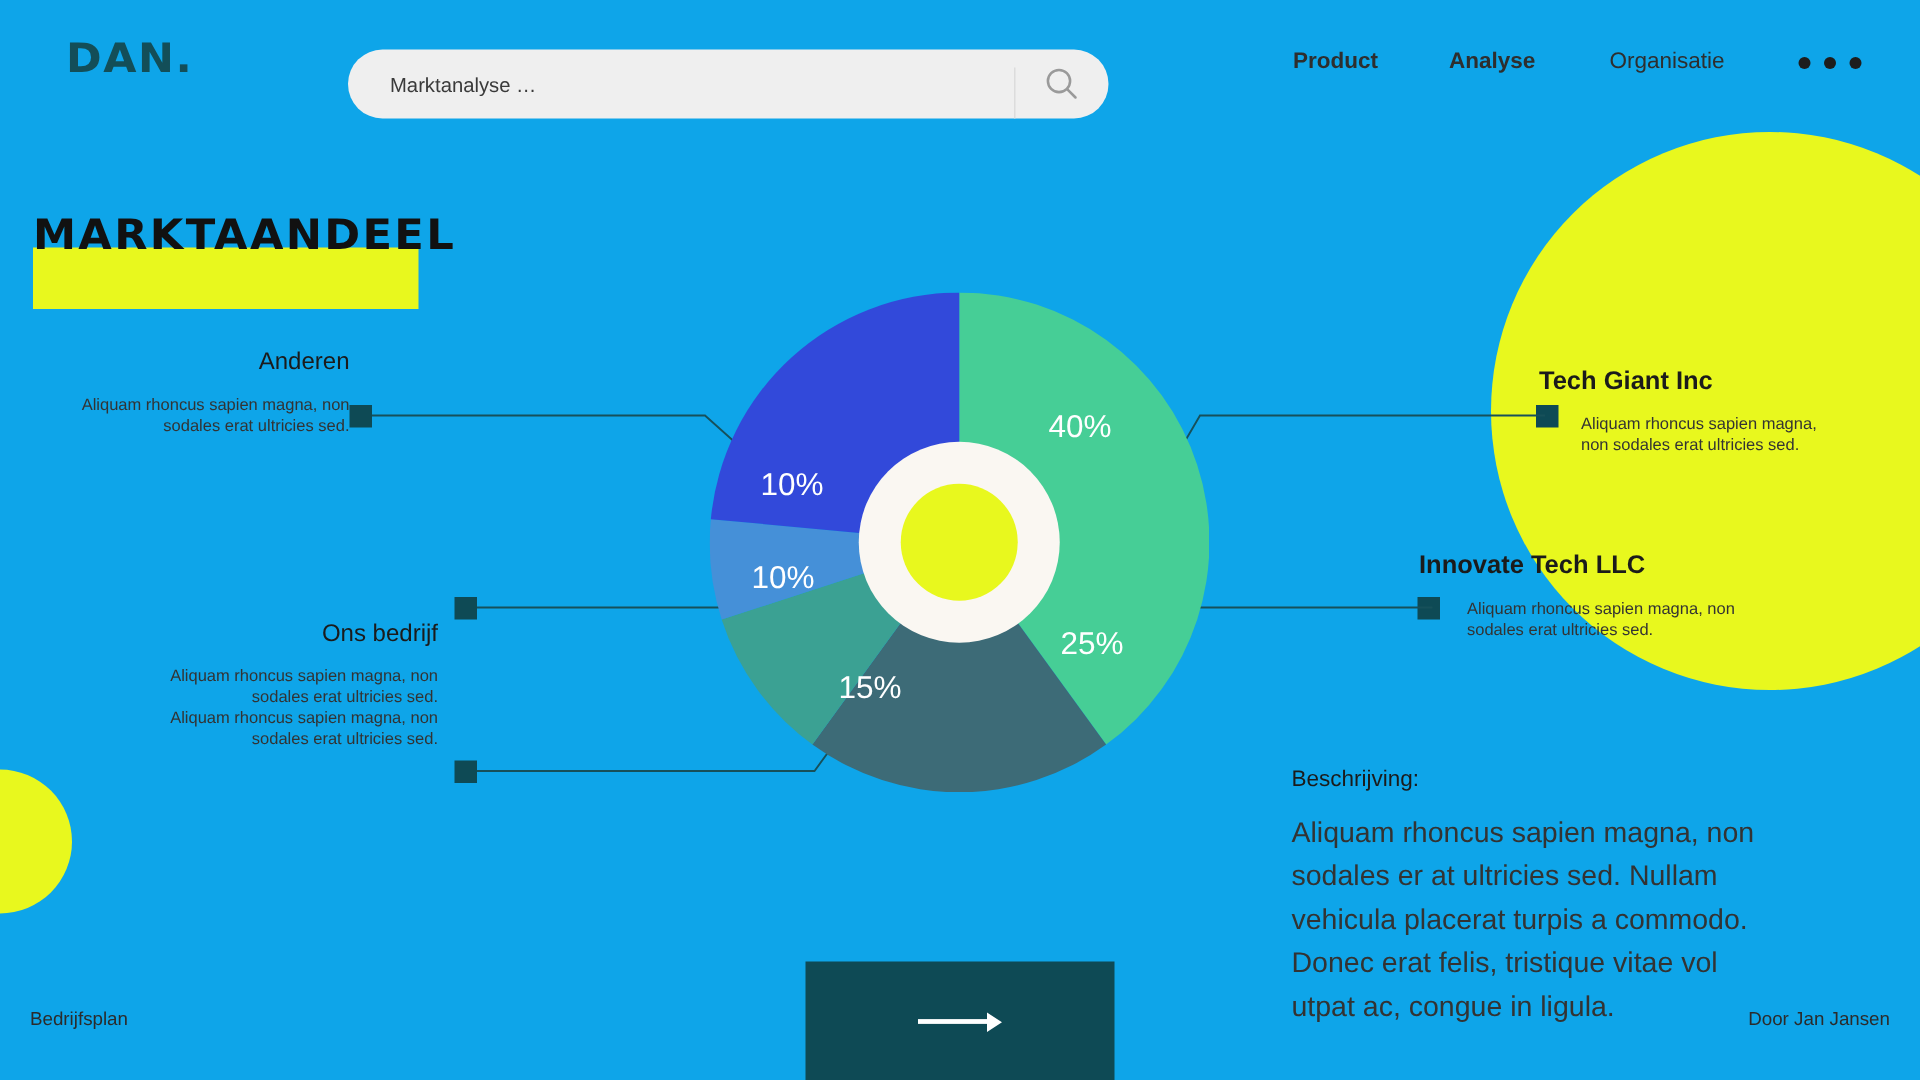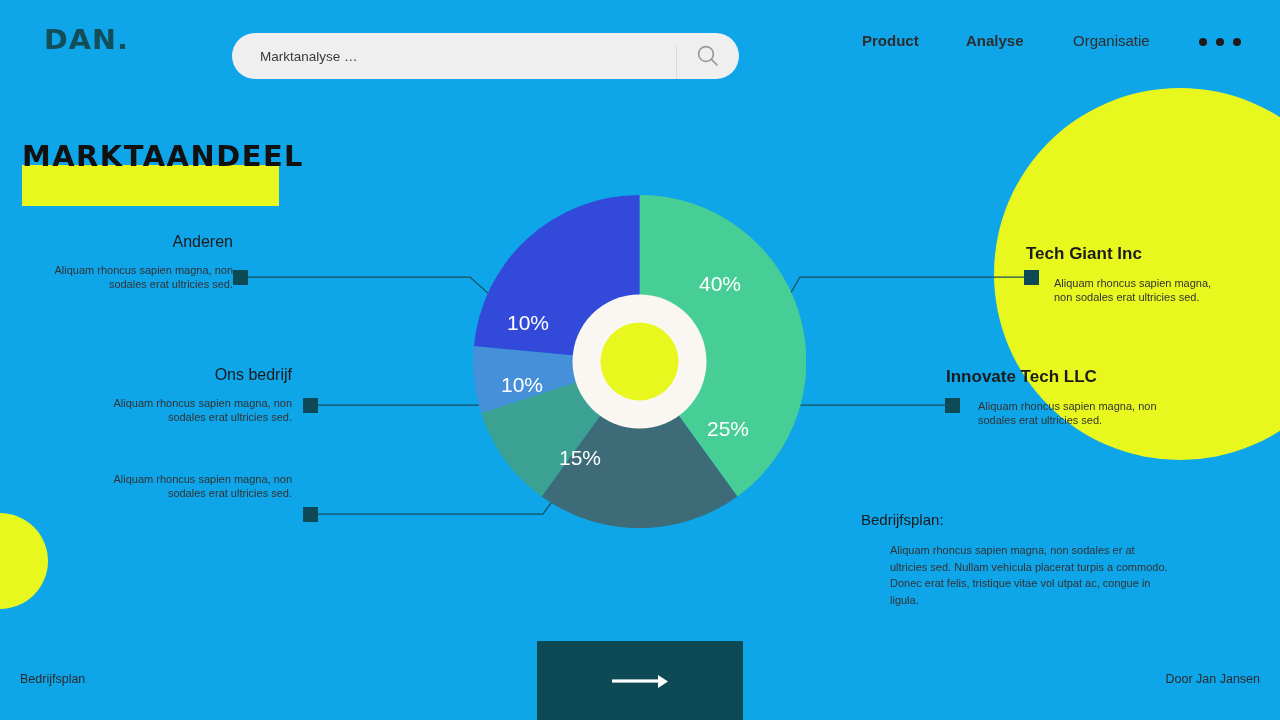--- a/index.html
+++ b/index.html
@@ -83,21 +83,21 @@
   .l-right .callout-body{ text-align:right; }
   .l-left .callout-title{ text-align:left; }
   .l-left .callout-body{ text-align:left; }
 
   
   #connectors{ position:absolute; left:0; top:0; width:1280px; height:720px; z-index:3; pointer-events:none; }
 
   
   #description{ position:absolute; left:861px; top:511px; width:312px; z-index:5; }
   #desc-heading{ font-size:15px; color:#1b1b1b; margin-bottom:14px; }
-  #desc-body{ font-size:11px; line-height:1.52; color:#333;margin-left:29px; }
+  #desc-body{ font-size:19px; line-height:1.52; color:#333; }
 
   
   #footer-left{ position:absolute; left:20px; top:672px; font-size:12.5px; color:#2b2b2b; z-index:6; }
   #footer-right{ position:absolute; right:20px; top:672px; font-size:12.5px; color:#2b2b2b; z-index:6; }
   #next-button{
     position:absolute; left:537px; top:641px; width:206px; height:79px;
     background:#0E4A55; border:none; cursor:pointer; z-index:6;
     display:flex; align-items:center; justify-content:center;
   }
 </style>
@@ -178,21 +178,21 @@
     </svg>
   </div>
 
   <div class="callout l-right" style="left:23px; top:233px; width:210px;">
     <div class="callout-title" style="margin-bottom:12px;">Anderen</div>
     <div class="callout-body">Aliquam rhoncus sapien magna, non sodales erat ultricies sed.</div>
   </div>
   <div class="marker" style="left:233px; top:270px;"></div>
 
   <div class="callout l-right" style="left:95px; top:366px; width:197px;">
-    <div class="callout-title" style="margin-bottom:12px;">Ons bedrijf</div>
+    <div class="callout-title" style="margin-bottom:12px;margin-top:48px;">Ons bedrijf</div>
     <div class="callout-body">Aliquam rhoncus sapien magna, non sodales erat ultricies sed.</div>
   </div>
   <div class="marker" style="left:303px; top:398px;"></div>
 
   <div class="callout l-right" style="left:95px; top:472px; width:197px;">
     <div class="callout-body">Aliquam rhoncus sapien magna, non sodales erat ultricies sed.</div>
   </div>
   <div class="marker" style="left:303px; top:507px;"></div>
 
   <div class="callout l-left" style="left:1026px; top:233px; width:200px;margin-top:11px;">
@@ -201,21 +201,21 @@
   </div>
   <div class="marker" style="left:1024px; top:270px;"></div>
 
   <div class="callout l-left" style="left:946px; top:367px; width:215px;">
     <div class="callout-title bold" style="margin-bottom:12px;">Innovate Tech LLC</div>
     <div class="callout-body" style="padding-left:32px;">Aliquam rhoncus sapien magna, non sodales erat ultricies sed.</div>
   </div>
   <div class="marker" style="left:945px; top:398px;"></div>
 
   <div id="description">
-    <div id="desc-heading">Bedrijfsplan:</div>
+    <div id="desc-heading">Beschrijving:</div>
     <div id="desc-body">Aliquam rhoncus sapien magna, non sodales er at ultricies sed. Nullam vehicula placerat turpis a commodo. Donec erat felis, tristique vitae vol utpat ac, congue in ligula.</div>
   </div>
 
   <div id="footer-left">Bedrijfsplan</div>
   <div id="footer-right">Door Jan Jansen</div>
 
   <button id="next-button">
     <svg width="64" height="22" viewBox="0 0 64 22">
       <path d="M4,11 L50,11 L50,5 L60,11.5 L50,18 L50,11" fill="#ffffff"></path>
       <rect x="4" y="9.4" width="48" height="3.2" fill="#ffffff"></rect>

